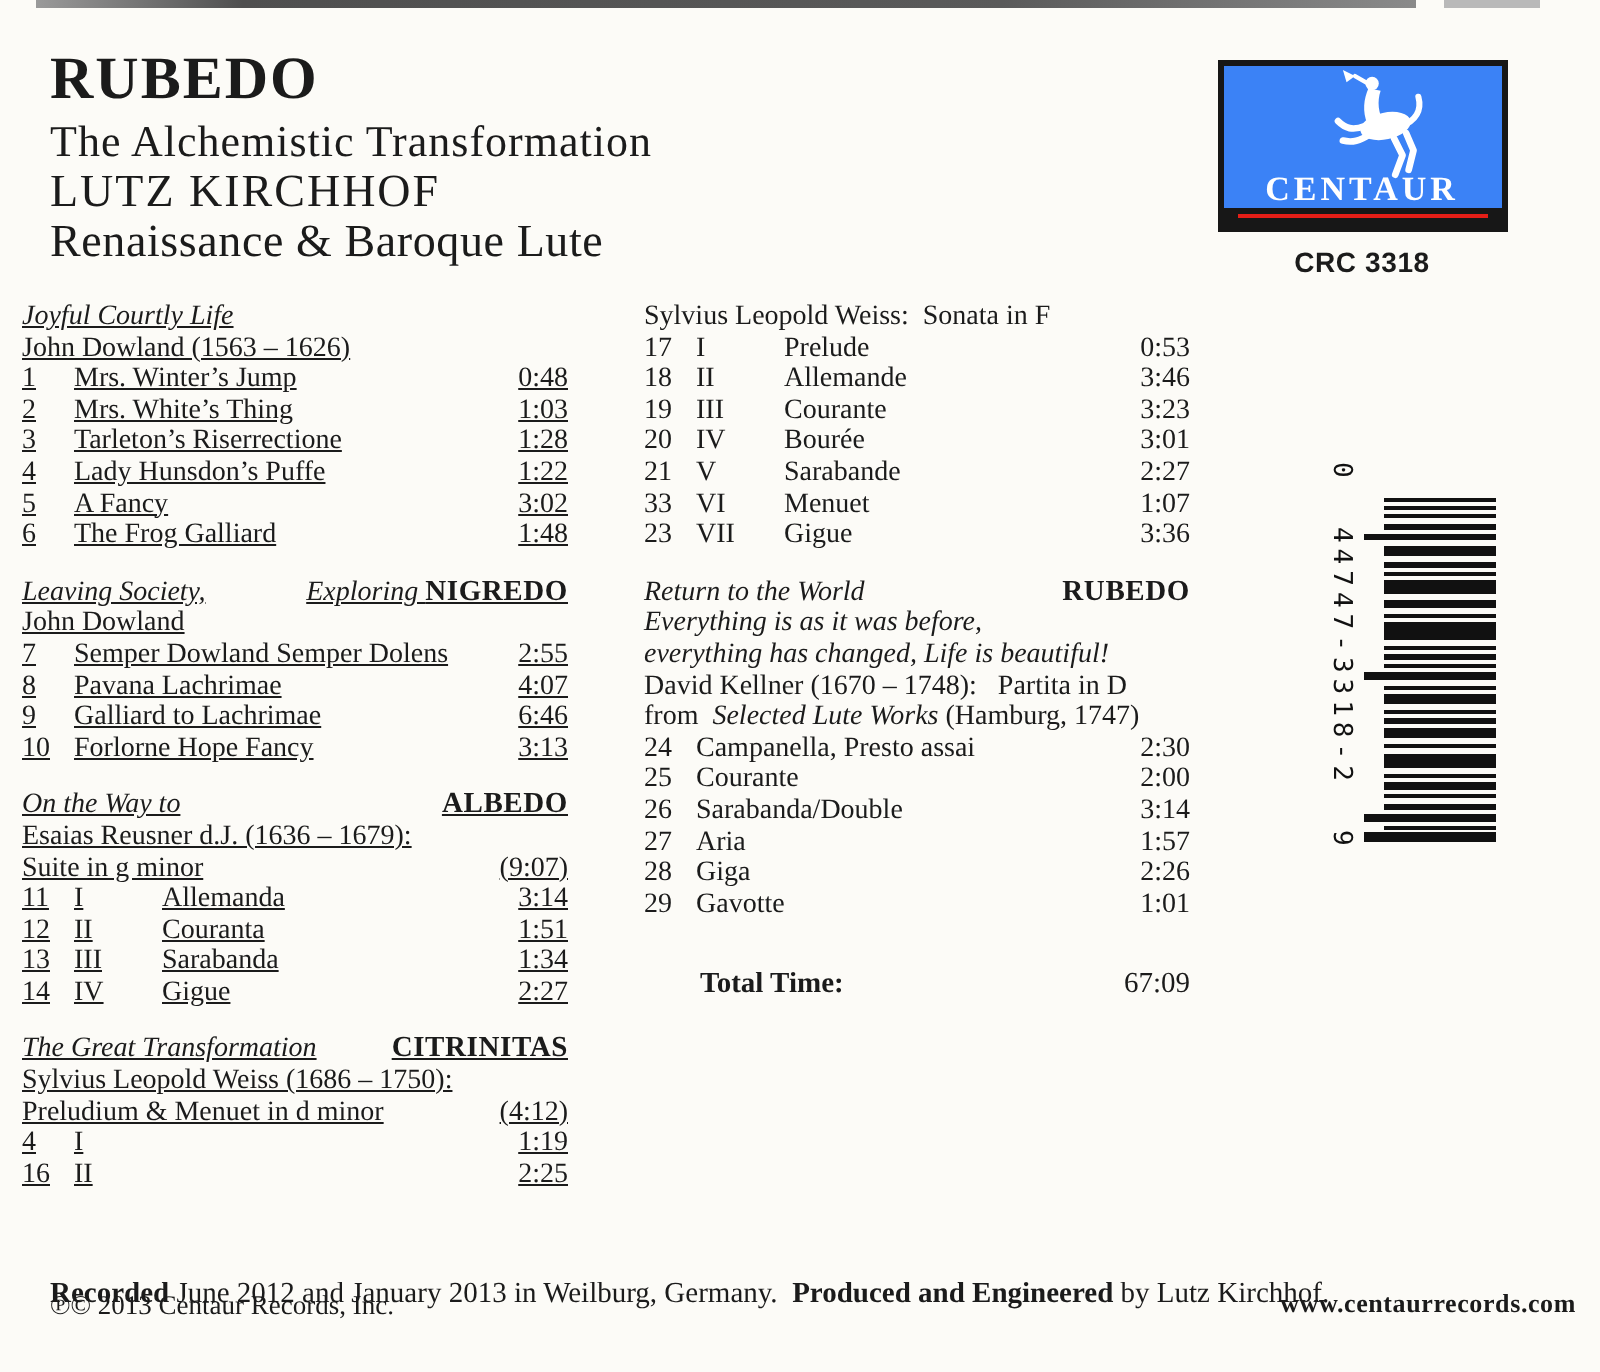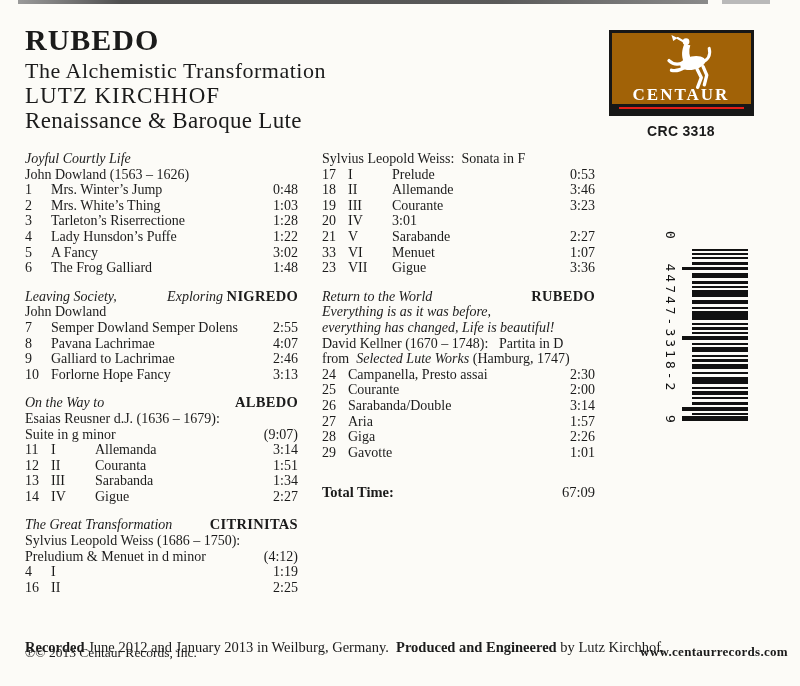--- a/index.html
+++ b/index.html
@@ -16,45 +16,45 @@
   
   .header{position:absolute;left:25px;top:22px;}
   .album-title{font-size:30px;font-weight:bold;letter-spacing:1px;line-height:36px;}
   .album-subtitle{font-size:22px;letter-spacing:.5px;line-height:25px;}
   .artist-name{font-size:23px;letter-spacing:1px;line-height:25px;}
   .instrument-line{font-size:23px;letter-spacing:.3px;line-height:26px;}
 
   
   .logo-wrap{position:absolute;left:608px;top:30px;width:146px;text-align:center;}
   .logo-frame{position:relative;width:139px;height:80px;border:3px solid #171717;
-              background:#a16207;overflow:hidden;margin:0 auto;}
+              background:#3b82f6;overflow:hidden;margin:0 auto;}
   .logo-frame svg{position:absolute;left:50%;top:2px;transform:translateX(-46%);}
   .logo-word{position:absolute;left:0;right:0;bottom:10px;color:#fff;font-weight:bold;
              font-size:17px;letter-spacing:2px;line-height:17px;}
   .logo-strip{position:absolute;left:0;right:0;bottom:0;height:9px;background:#171717;}
   .logo-strip::after{content:"";position:absolute;left:7px;right:7px;top:3px;height:2px;background:#e41e17;}
   .catalog-number{margin-top:7px;font-family:"Liberation Sans",sans-serif;
                   font-weight:bold;font-size:14px;letter-spacing:.3px;}
 
   
   .col{position:absolute;top:151px;width:273px;}
-  #col-left{left:25px;}
+  #col-left{left:11px;text-decoration:underline;}
   #col-right{left:322px;}
   .row{display:flex;white-space:pre-wrap;line-height:15.6px;font-size:14px;}
   .tsec{margin-bottom:13px;}
   .heading .hgroup{margin-left:auto;}
   .it{font-style:italic;}
   .hb{font-weight:bold;font-size:14.5px;letter-spacing:.3px;margin-top:36px;}
   .num{flex:none;width:26px;}
   .roman{flex:none;width:44px;}
   .grow{flex:1 1 auto;}
   .time{flex:none;text-align:center;}
 
   .total-row{display:flex;margin-top:24px;font-size:14.5px;white-space:pre-wrap;}
-  .total-label{font-weight:bold;}
+  .total-label{font-weight:bold;margin-left:28px;}
   .total-value{flex:1;text-align:right;}
 
   
   .barcode-number{position:absolute;left:678px;top:231px;transform:rotate(90deg);
       transform-origin:top left;font-family:"DejaVu Sans Mono",monospace;
       font-size:13px;letter-spacing:3px;white-space:pre;color:#111;}
   .barcode-bars{position:absolute;left:682px;top:249px;}
 
   
   .credits{position:absolute;left:25px;top:600px;width:755px;font-size:14.5px;
@@ -111,21 +111,21 @@
         <div class="row track"><span class="num">3</span><span class="grow">Tarleton’s Riserrectione</span><span class="time">1:28</span></div>
         <div class="row track"><span class="num">4</span><span class="grow">Lady Hunsdon’s Puffe</span><span class="time">1:22</span></div>
         <div class="row track"><span class="num">5</span><span class="grow">A Fancy</span><span class="time">3:02</span></div>
         <div class="row track"><span class="num">6</span><span class="grow">The Frog Galliard</span><span class="time">1:48</span></div>
       </div>
       <div class="tsec">
         <div class="row heading"><span class="it">Leaving Society,</span><span class="hgroup"><span class="it">Exploring </span><span class="hb">NIGREDO</span></span></div>
         <div class="row line"><span class="grow">John Dowland</span></div>
         <div class="row track"><span class="num">7</span><span class="grow">Semper Dowland Semper Dolens</span><span class="time">2:55</span></div>
         <div class="row track"><span class="num">8</span><span class="grow">Pavana Lachrimae</span><span class="time">4:07</span></div>
-        <div class="row track"><span class="num">9</span><span class="grow">Galliard to Lachrimae</span><span class="time">2:46</span></div>
+        <div class="row track"><span class="num">9</span><span class="grow">Galliard to Lachrimae</span><span class="time">6:46</span></div>
         <div class="row track"><span class="num">10</span><span class="grow">Forlorne Hope Fancy</span><span class="time">3:13</span></div>
       </div>
       <div class="tsec">
         <div class="row heading"><span class="it">On the Way to</span><span class="hgroup"><span class="hb">ALBEDO</span></span></div>
         <div class="row line"><span class="grow">Esaias Reusner d.J. (1636 – 1679):</span></div>
         <div class="row line"><span class="grow">Suite in g minor</span><span class="time">(9:07)</span></div>
         <div class="row track"><span class="num">11</span><span class="roman">I</span><span class="grow">Allemanda</span><span class="time">3:14</span></div>
         <div class="row track"><span class="num">12</span><span class="roman">II</span><span class="grow">Couranta</span><span class="time">1:51</span></div>
         <div class="row track"><span class="num">13</span><span class="roman">III</span><span class="grow">Sarabanda</span><span class="time">1:34</span></div>
         <div class="row track"><span class="num">14</span><span class="roman">IV</span><span class="grow">Gigue</span><span class="time">2:27</span></div>
@@ -139,21 +139,21 @@
       </div>
     </div>
 
   <div id="col-right" class="col">
     <div id="right-sections">
         <div class="tsec">
           <div class="row heading"><span>Sylvius Leopold Weiss:  Sonata in F</span></div>
           <div class="row track"><span class="num">17</span><span class="roman">I</span><span class="grow">Prelude</span><span class="time">0:53</span></div>
           <div class="row track"><span class="num">18</span><span class="roman">II</span><span class="grow">Allemande</span><span class="time">3:46</span></div>
           <div class="row track"><span class="num">19</span><span class="roman">III</span><span class="grow">Courante</span><span class="time">3:23</span></div>
-          <div class="row track"><span class="num">20</span><span class="roman">IV</span><span class="time">3:01</span></div>
+          <div class="row track"><span class="num">20</span><span class="roman">IV</span><span class="grow">Bourée</span><span class="time">3:01</span></div>
           <div class="row track"><span class="num">21</span><span class="roman">V</span><span class="grow">Sarabande</span><span class="time">2:27</span></div>
           <div class="row track"><span class="num">33</span><span class="roman">VI</span><span class="grow">Menuet</span><span class="time">1:07</span></div>
           <div class="row track"><span class="num">23</span><span class="roman">VII</span><span class="grow">Gigue</span><span class="time">3:36</span></div>
         </div>
         <div class="tsec">
           <div class="row heading"><span class="it">Return to the World</span><span class="hgroup"><span class="hb">RUBEDO</span></span></div>
           <div class="row line it">Everything is as it was before,</div>
           <div class="row line it">everything has changed, Life is beautiful!</div>
           <div class="row line"><span class="grow">David Kellner (1670 – 1748):   Partita in D</span></div>
           <div class="row line"><span>from  </span><span class="it">Selected Lute Works</span><span> (Hamburg, 1747)</span></div>

